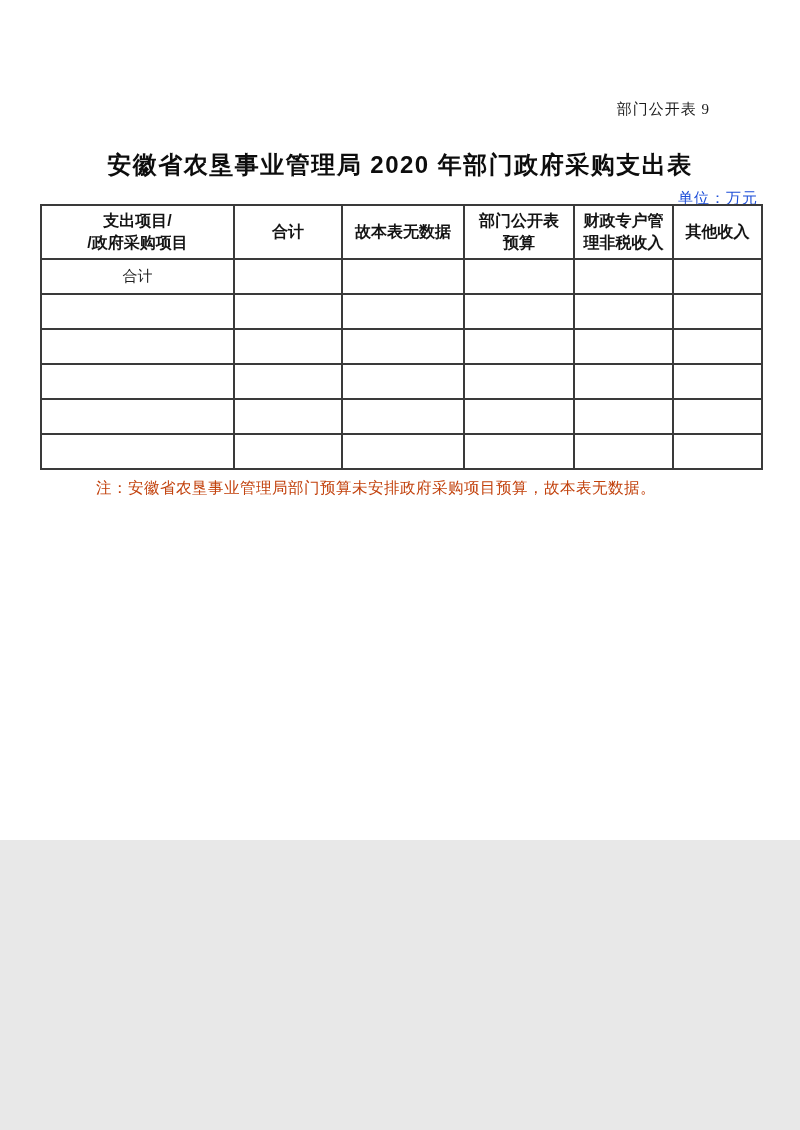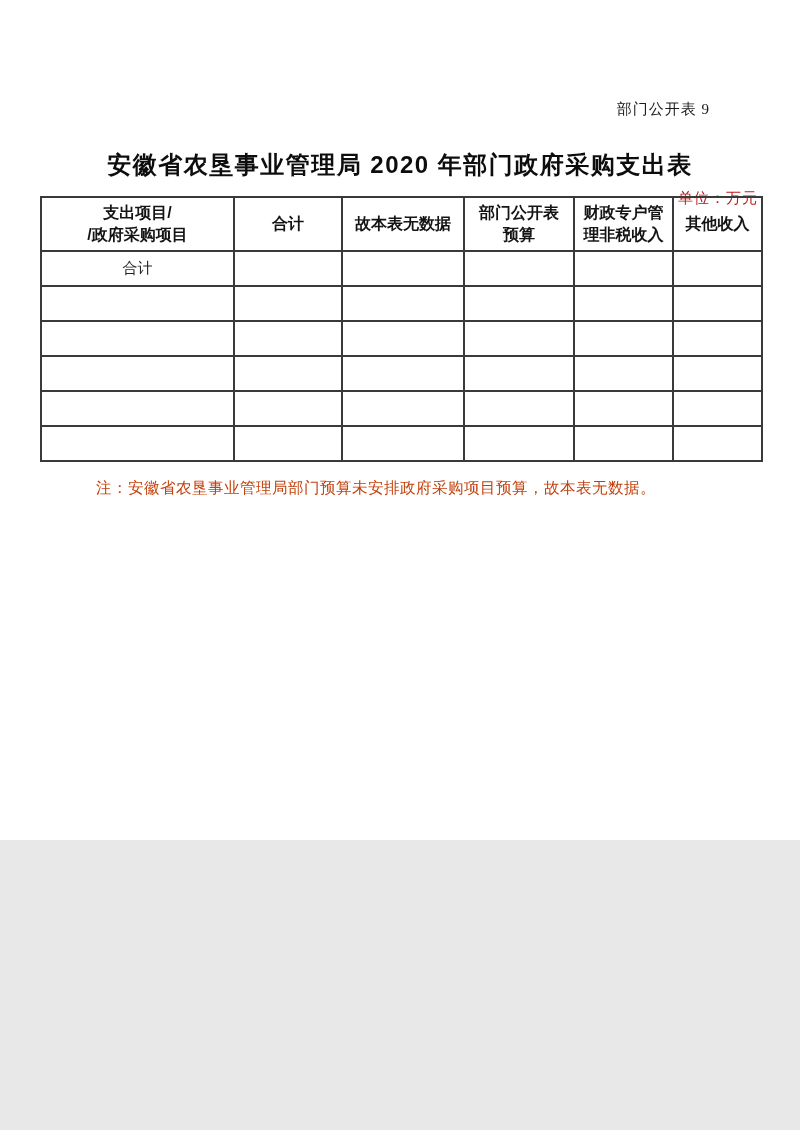--- a/index.html
+++ b/index.html
@@ -33,25 +33,25 @@
     letter-spacing: 1.5px;
     color: #0d0d0d;
     font-family: "Liberation Sans", "DejaVu Sans", sans-serif;
   }
   .unit-label {
     position: absolute;
     top: 189px;
     right: 42px;
     font-size: 15px;
     letter-spacing: 1px;
-    color: #b91c1c;
+    color: #1d4ed8;
   }
   table.budget-table {
     position: absolute;
-    top: 196px;
+    top: 204px;
     left: 40px;
     width: 721px;
     border-collapse: collapse;
     table-layout: fixed;
   }
   table.budget-table th,
   table.budget-table td {
     border: 2px solid #3a3a3a;
     text-align: center;
     vertical-align: middle;

